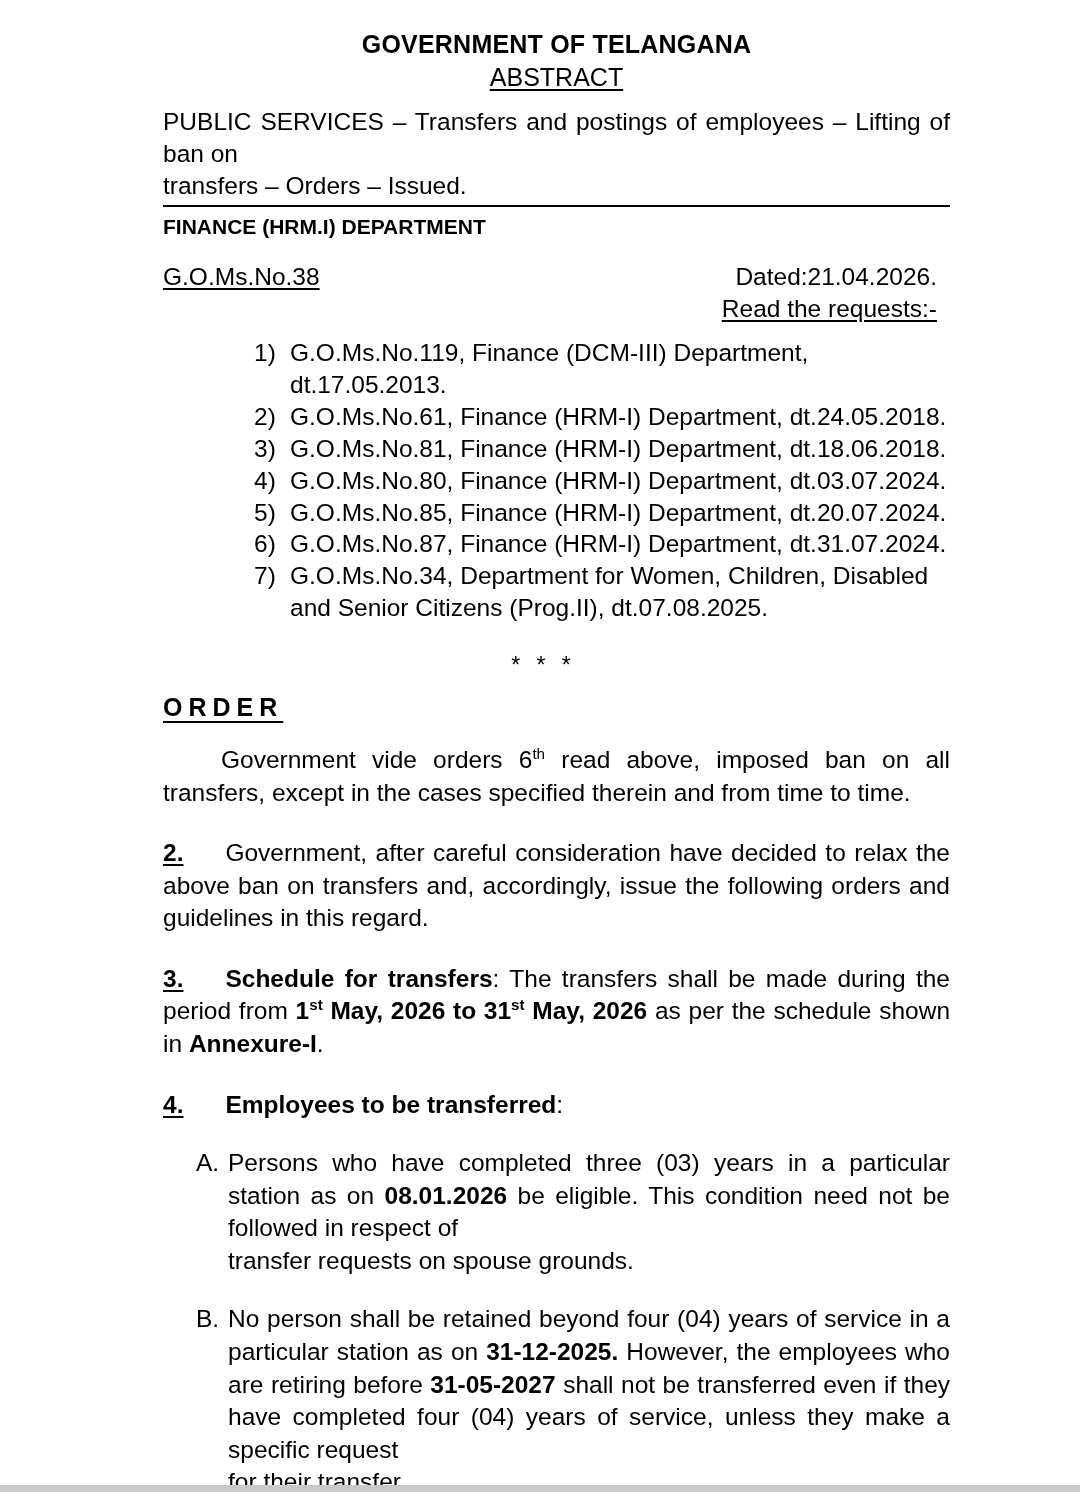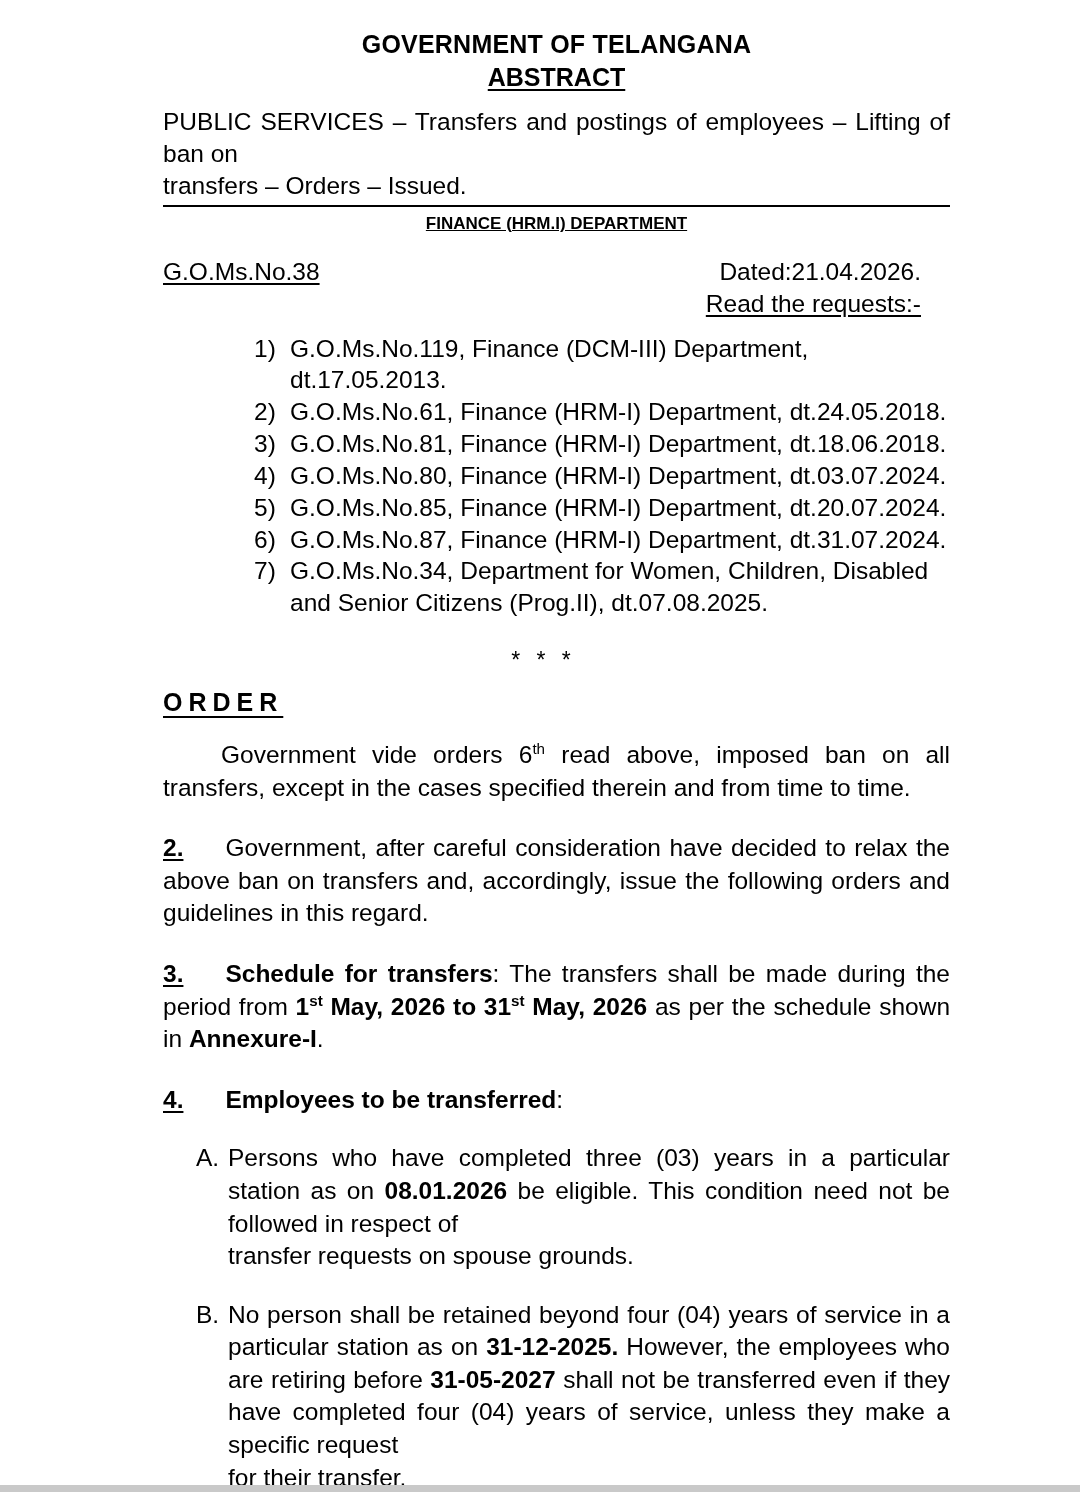--- a/index.html
+++ b/index.html
@@ -37,21 +37,21 @@
   .gov-title {
     text-align: center;
     font-weight: bold;
     font-size: 25px;
     letter-spacing: 0.2px;
     margin-top: 30px;
     line-height: 1.18;
   }
   .abstract-title {
     text-align: center;
-    font-weight: bold;
+    font-weight: normal;
     font-size: 25px;
     text-decoration: underline;
     text-underline-offset: 3px;
     margin-top: 3px;
     line-height: 1.18;
   }
 
   .subject {
     margin-top: 14px;
     font-size: 24.5px;
@@ -65,46 +65,44 @@
   }
 
   .hr-rule {
     border: 0;
     border-top: 2.6px solid #000;
     margin: 3px 0 0 0;
     width: 100%;
   }
 
   .dept-title {
-    text-align: center;
     font-weight: bold;
-    font-size: 17px;
+    font-size: 21px;
     margin-top: 7px;
     line-height: 1.2;
-    text-decoration: underline;
   }
 
   
   .go-row {
     display: flex;
     justify-content: space-between;
     align-items: flex-start;
     margin-top: 22px;
     font-size: 24.5px;
     line-height: 1.32;
     gap: 45px;
   }
   .go-no {
     text-decoration: underline;
     text-underline-offset: 3px;
     white-space: nowrap;
   }
   .date-block {
     text-align: right;
-    margin-right: 29px;
+    margin-right: 13px;
   }
   .date-line { white-space: nowrap; }
   .read-line {
     text-decoration: underline;
     text-underline-offset: 3px;
     white-space: nowrap;
   }
 
   
   .ref-list {

